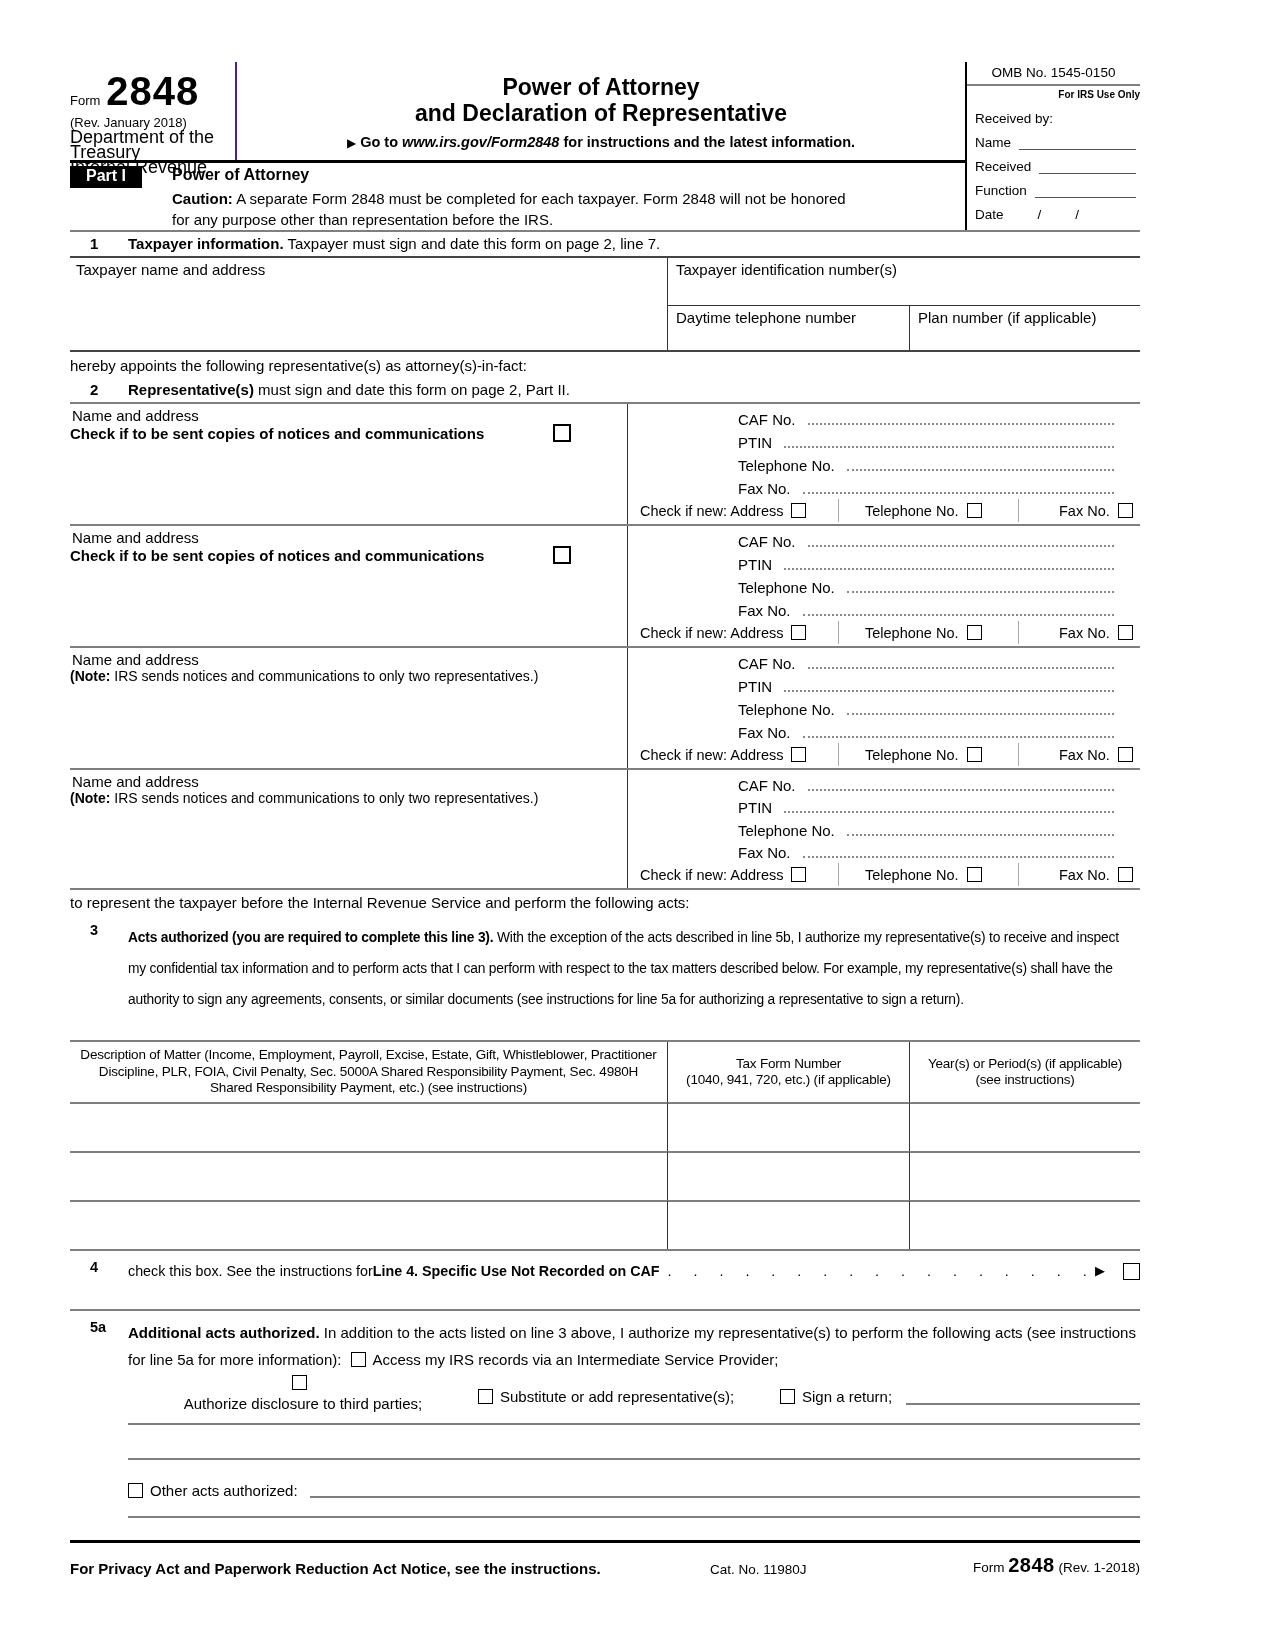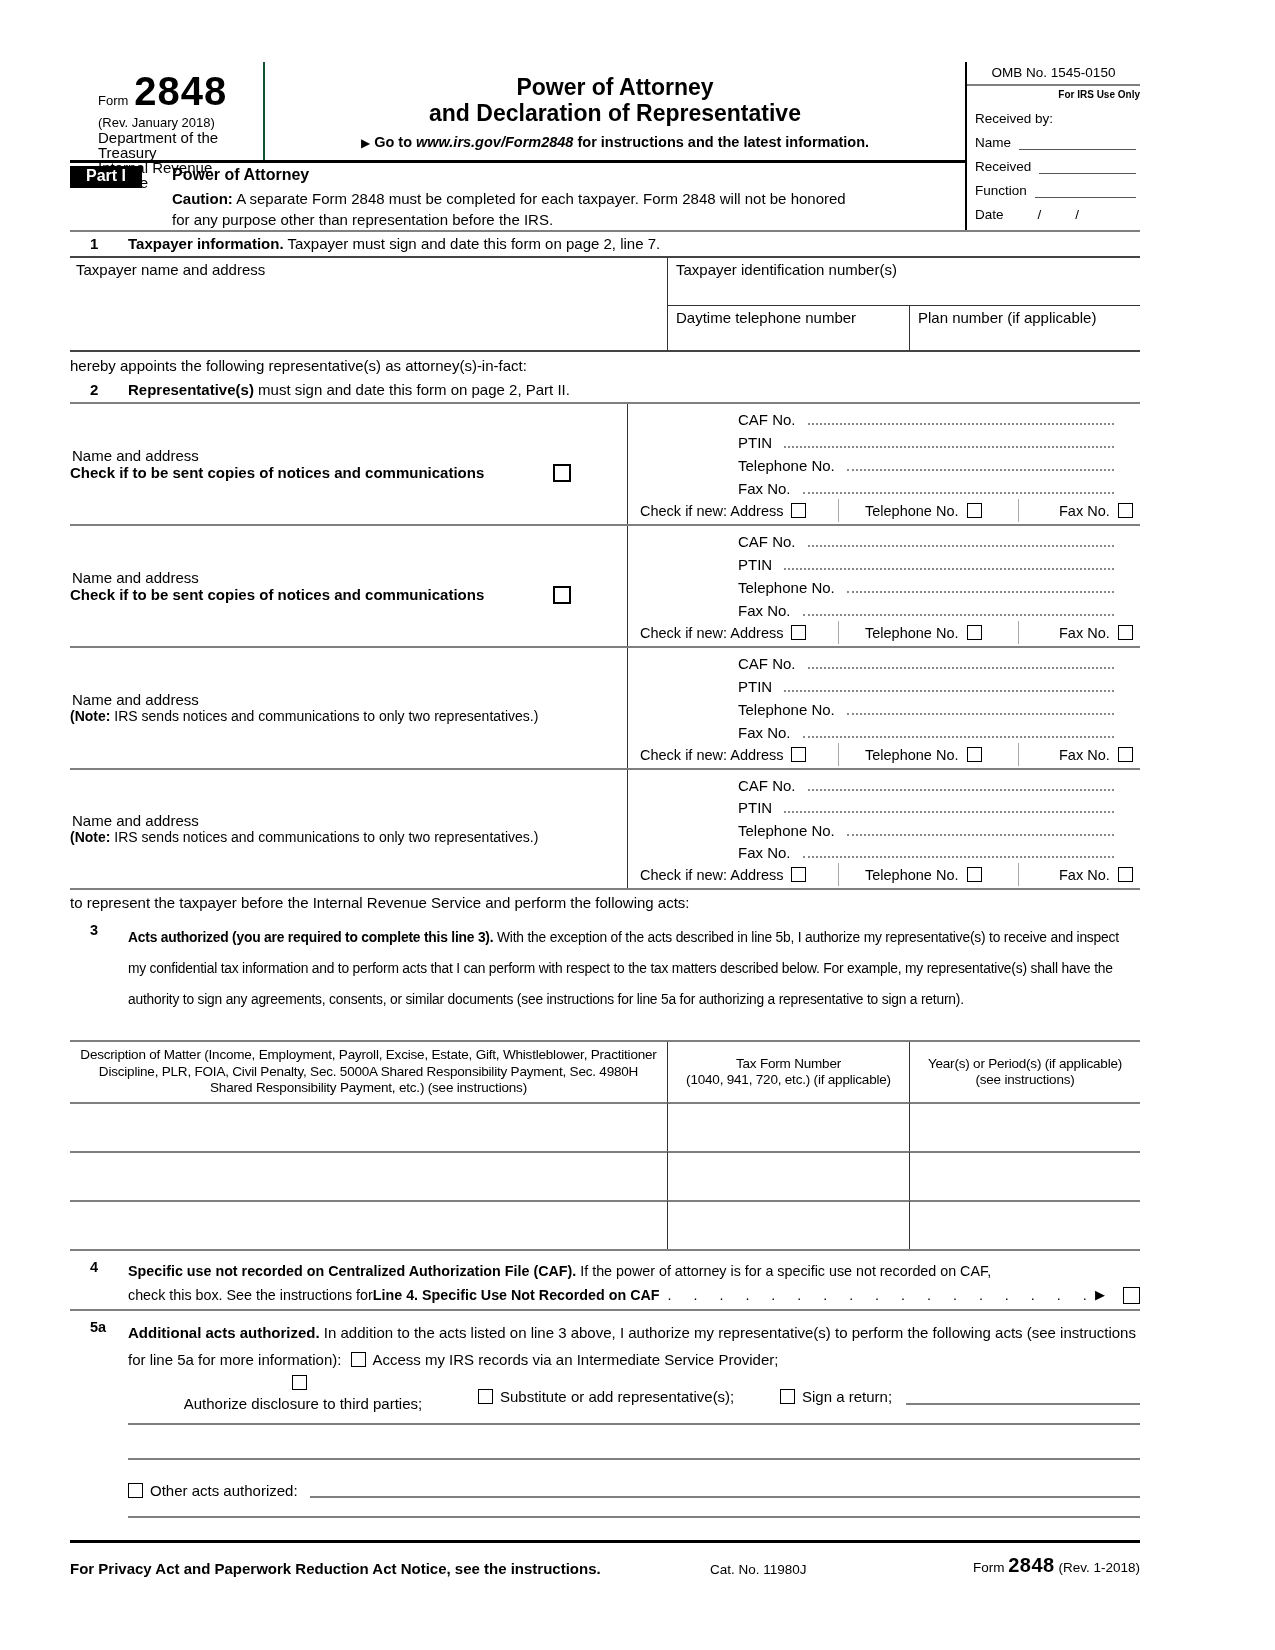--- a/index.html
+++ b/index.html
@@ -8,25 +8,25 @@
   .page { position:relative; width:1275px; height:1650px; background:#fff; overflow:hidden;
           padding:62px 135px 0 70px; }
 
   .b { font-weight:bold; }
   .i { font-style:italic; }
 
   
   .hdr-wrap { display:flex; align-items:stretch; }
   .hdr-main { flex:1; }
   .hdr-top { display:flex; height:98px; }
-  .hdr-left { width:167px; border-right:2px solid #14532d; padding-top:14px;margin-left:28px; }
+  .hdr-left { width:167px; border-right:2px solid #4c1d95; padding-top:14px; }
   .form-word { font-size:13px; }
   .form-number { font-size:40px; font-weight:bold; letter-spacing:1px; margin-left:6px; line-height:30px; }
   .rev { font-size:13px; margin-top:6px; }
-  .dept { font-size:15px; line-height:15px; }
+  .dept { font-size:18px; line-height:15px; }
   .hdr-center { flex:1; text-align:center; padding-top:12px; }
   .title1,.title2 { font-size:23px; font-weight:bold; line-height:26px; }
   .goto { font-size:14.5px; font-weight:bold; margin-top:8px; }
   .goto .arrow { font-size:12px; }
   .part1-row { display:flex; border-top:3px solid #000; padding-top:3px; height:28px; }
   .part1-label { background:#000; color:#fff; font-weight:bold; font-size:16px; width:72px; text-align:center; padding:1px 0 2px; }
   .part1-title { font-weight:bold; font-size:16px; margin-left:30px; }
   .caution { font-size:15px; line-height:21px; margin-left:102px; height:42px; }
 
   .omb-box { width:175px; border-left:2px solid #000; font-size:13.5px; }
@@ -48,21 +48,21 @@
                border-bottom:2px solid #444; font-size:15px; }
   .tt-a { grid-row:1 / span 2; border-right:1.5px solid #333; padding:3px 6px; }
   .tt-b { grid-column:2 / span 2; border-bottom:1.5px solid #333; padding:3px 8px; }
   .tt-c { border-right:1.5px solid #333; padding:3px 8px; }
   .tt-d { padding:3px 8px; }
   .hereby { font-size:15px; padding:5px 0 4px; height:26px; }
 
   
   .rep-block { display:flex; border-top:2px solid #7f7f7f; height:122px; font-size:15px; }
   .rep-left { width:558px; border-right:1.5px solid #333; display:flex; flex-direction:column;
-              justify-content:center; padding:3px 0 3px 0; }
+              justify-content:flex-start; padding:3px 0 3px 0; }
   .rep-name { padding-left:2px; }
   .copies-row { display:flex; align-items:center; justify-content:space-between; padding-right:56px; }
   .copies-lbl { font-weight:bold; }
   .note-row { font-size:14px; padding-bottom:2px; }
   .rep-right { flex:1; display:flex; flex-direction:column; padding:2px 0 2px 0; }
   .fld { display:flex; align-items:flex-end; height:24px; padding-left:110px; }
   .fld .lbl { white-space:nowrap; padding-bottom:1px; }
   .dotfill { flex:1; border-bottom:2px dotted #888; margin:0 26px 4px 12px; }
   .checknew { display:flex; align-items:center; height:24px; font-size:14.5px; margin-top:1px; }
   .cn-seg { display:flex; align-items:center; height:100%; }
@@ -376,21 +376,20 @@
     <div class="mt-c vline"></div>
     <div class="mt-c"></div>
     <div class="mt-c vline"></div>
     <div class="mt-c vline"></div>
     <div class="mt-c"></div>
   </div>
 
   <div class="sec sec4">
     <span class="num">4</span>
     <div class="body">
-      <div><span class="b">Specific use not recorded on Centralized Authorization File (CAF).</span><span> If the power of attorney is for a specific use not recorded on CAF,</span></div>
       <div class="l4row">
         <span>check this box. See the instructions for </span>
           <span class="b">Line 4. Specific Use Not Recorded on CAF</span>
         <span class="dots">.  .  .  .  .  .  .  .  .  .  .  .  .  .  .  .  .  .  .  .  .  .  .  .</span>
         <span class="l4arrow">▶</span>
         <span class="cb cb-l4"></span>
       </div>
     </div>
   </div>
 

